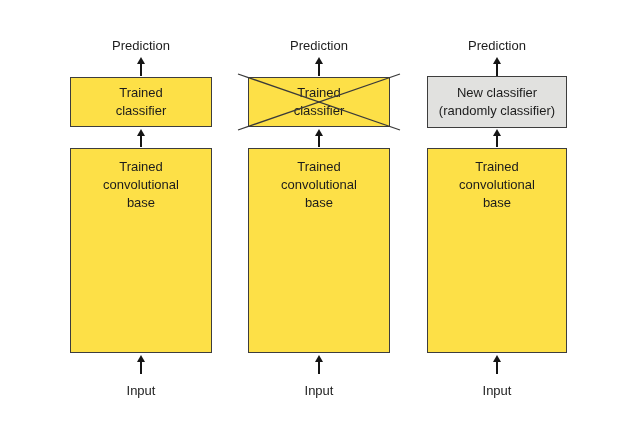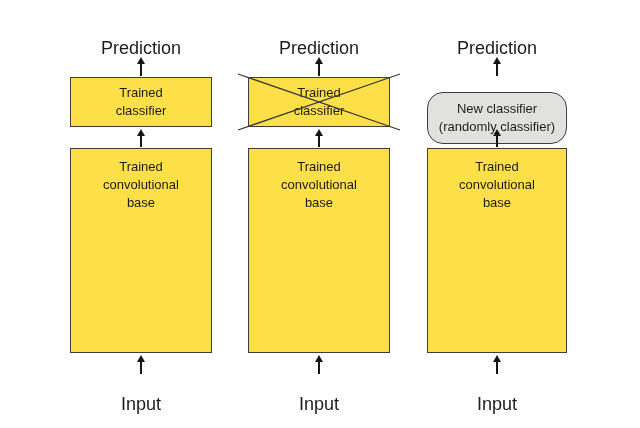--- a/index.html
+++ b/index.html
@@ -13,25 +13,25 @@
   .figure { position: absolute; inset: 0; }
 
   .column { position: absolute; top: 0; bottom: 0; }
   .col1 { left: 70px;  width: 142px; }
   .col2 { left: 248px; width: 142px; }
   .col3 { left: 427px; width: 140px; }
 
   .label {
     position: absolute; left: 0; right: 0;
     text-align: center;
-    font-size: 18px; color: #1c1c1c;
+    font-size: 13px; color: #1c1c1c;
     white-space: nowrap;
   }
   .prediction { top: 38px; }
-  .input { top: 394px; }
+  .input { top: 383px; }
 
   .arrow {
     position: absolute; left: calc(50% - 5px); width: 10px;
     display: flex; flex-direction: column; align-items: center;
   }
   .arrow .head {
     width: 0; height: 0;
     border-left: 4px solid transparent;
     border-right: 4px solid transparent;
     border-bottom: 7px solid #151515;
@@ -47,21 +47,21 @@
     border: 1.5px solid #3d3d3d;
     background: #fde047;
     font-size: 13px; line-height: 18px; color: #1c1c1c;
     text-align: center;
   }
   .classifier {
     top: 77px; height: 50px;
     display: flex; flex-direction: column;
     align-items: center; justify-content: center;
   }
-  .col3 .classifier { top: 92px; height: 52px; background: #e1e1df; border-radius: 16px; }
+  .col3 .classifier { top: 76px; height: 52px; background: #e1e1df; }
   .base {
     top: 148px; height: 205px;
     padding-top: 9px;
   }
 
   .cross {
     position: absolute;
     left: -11px; top: 73px;
     width: 164px; height: 58px;
     pointer-events: none;

